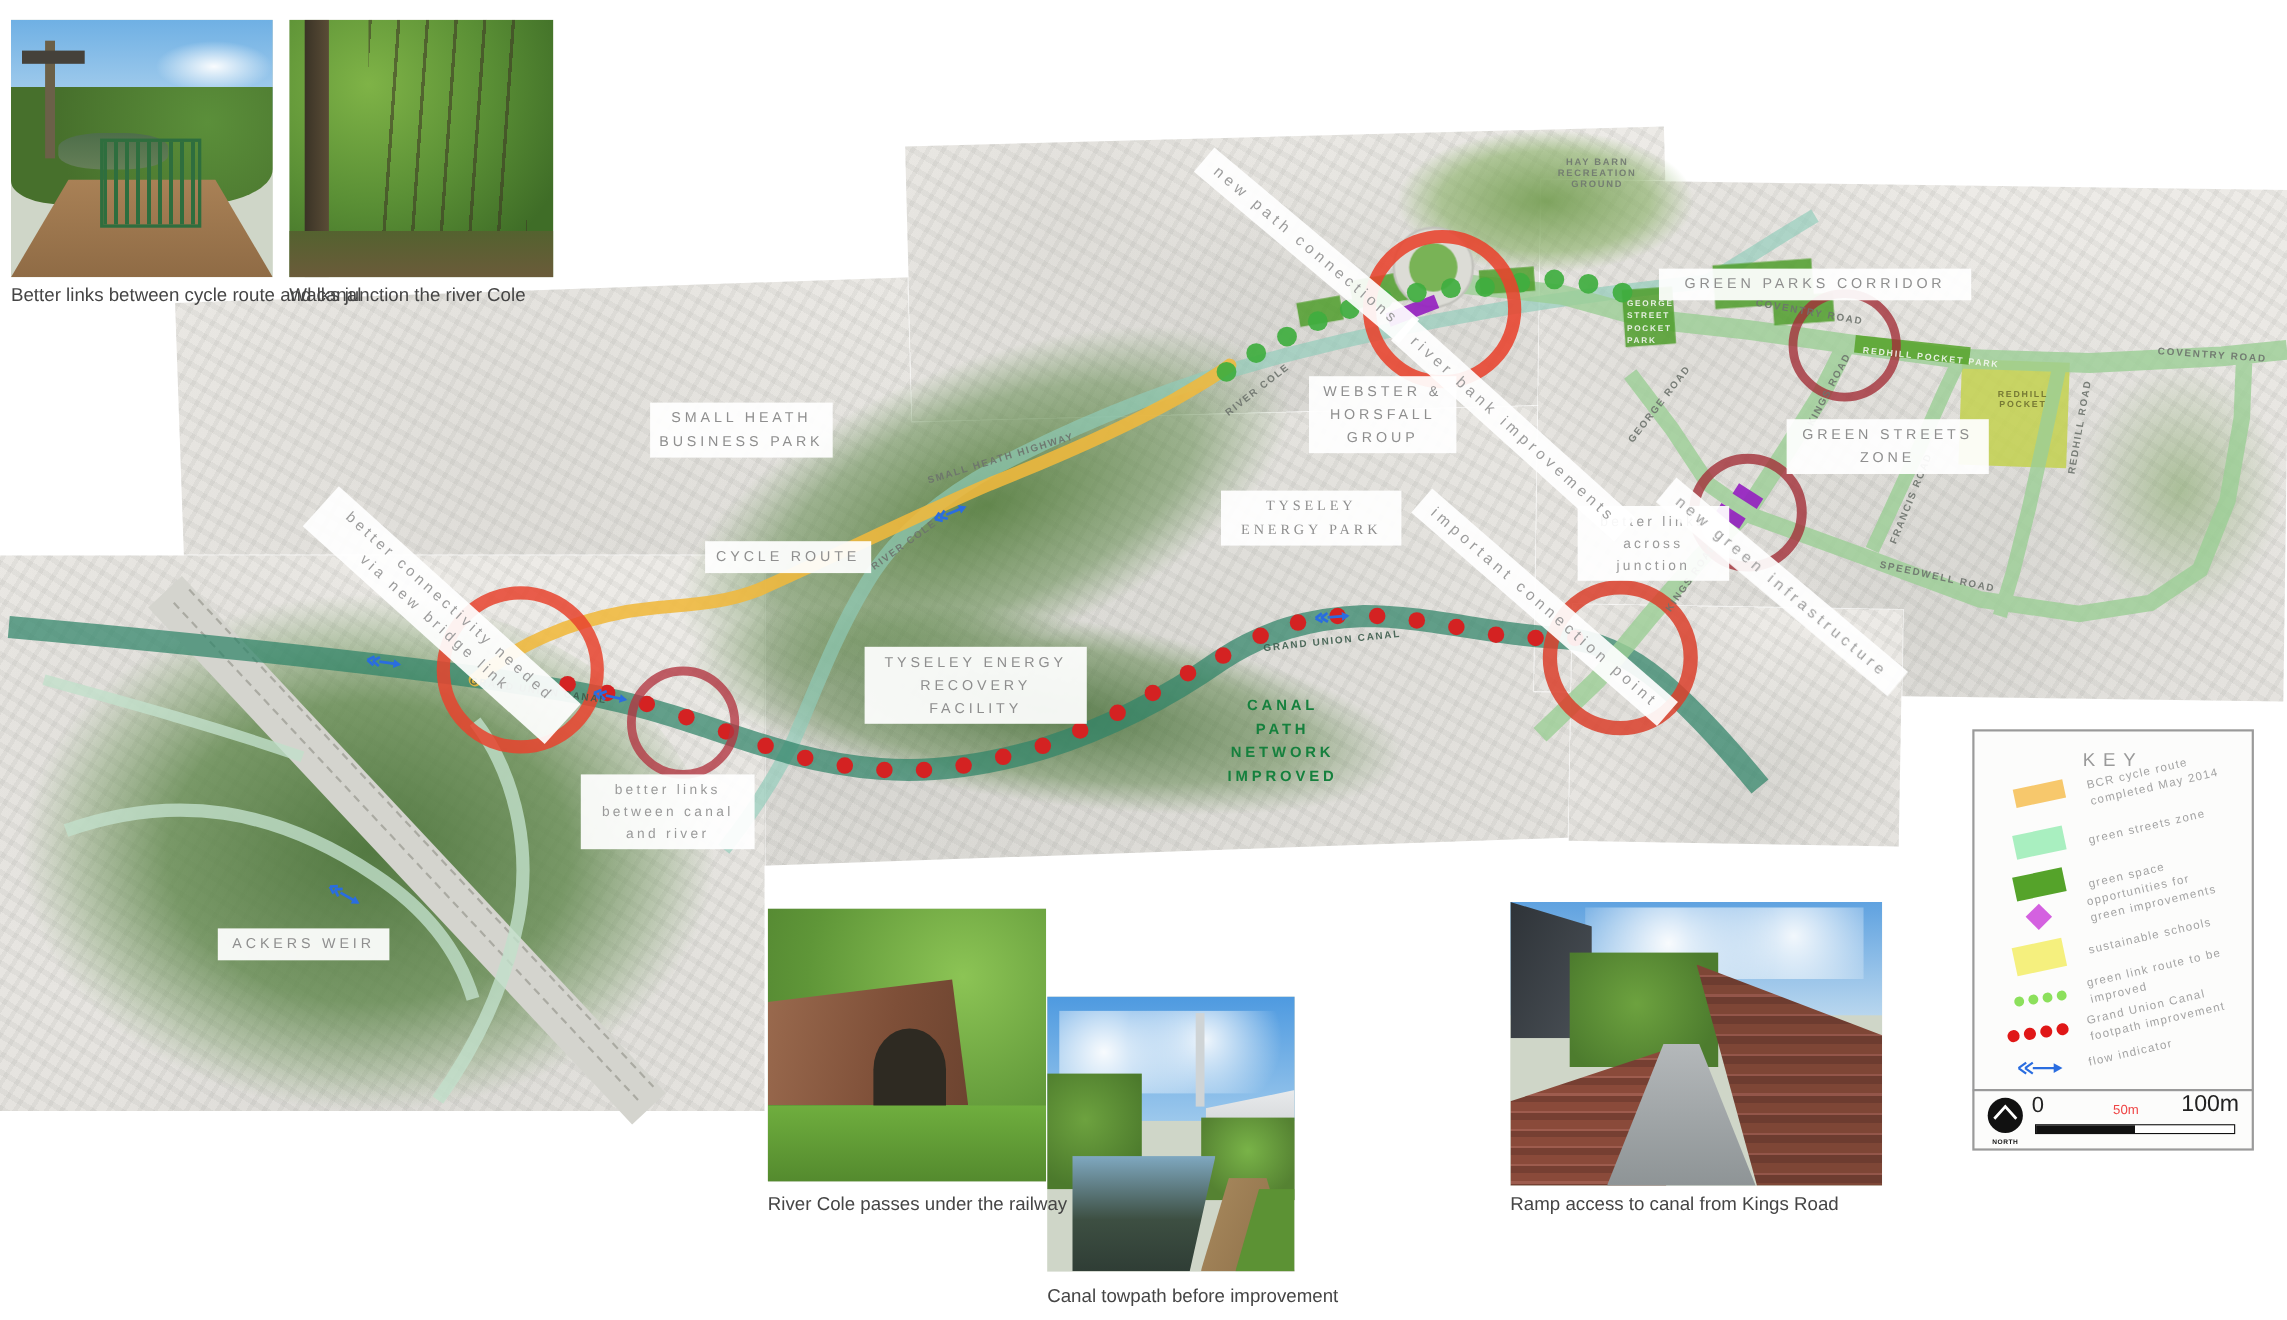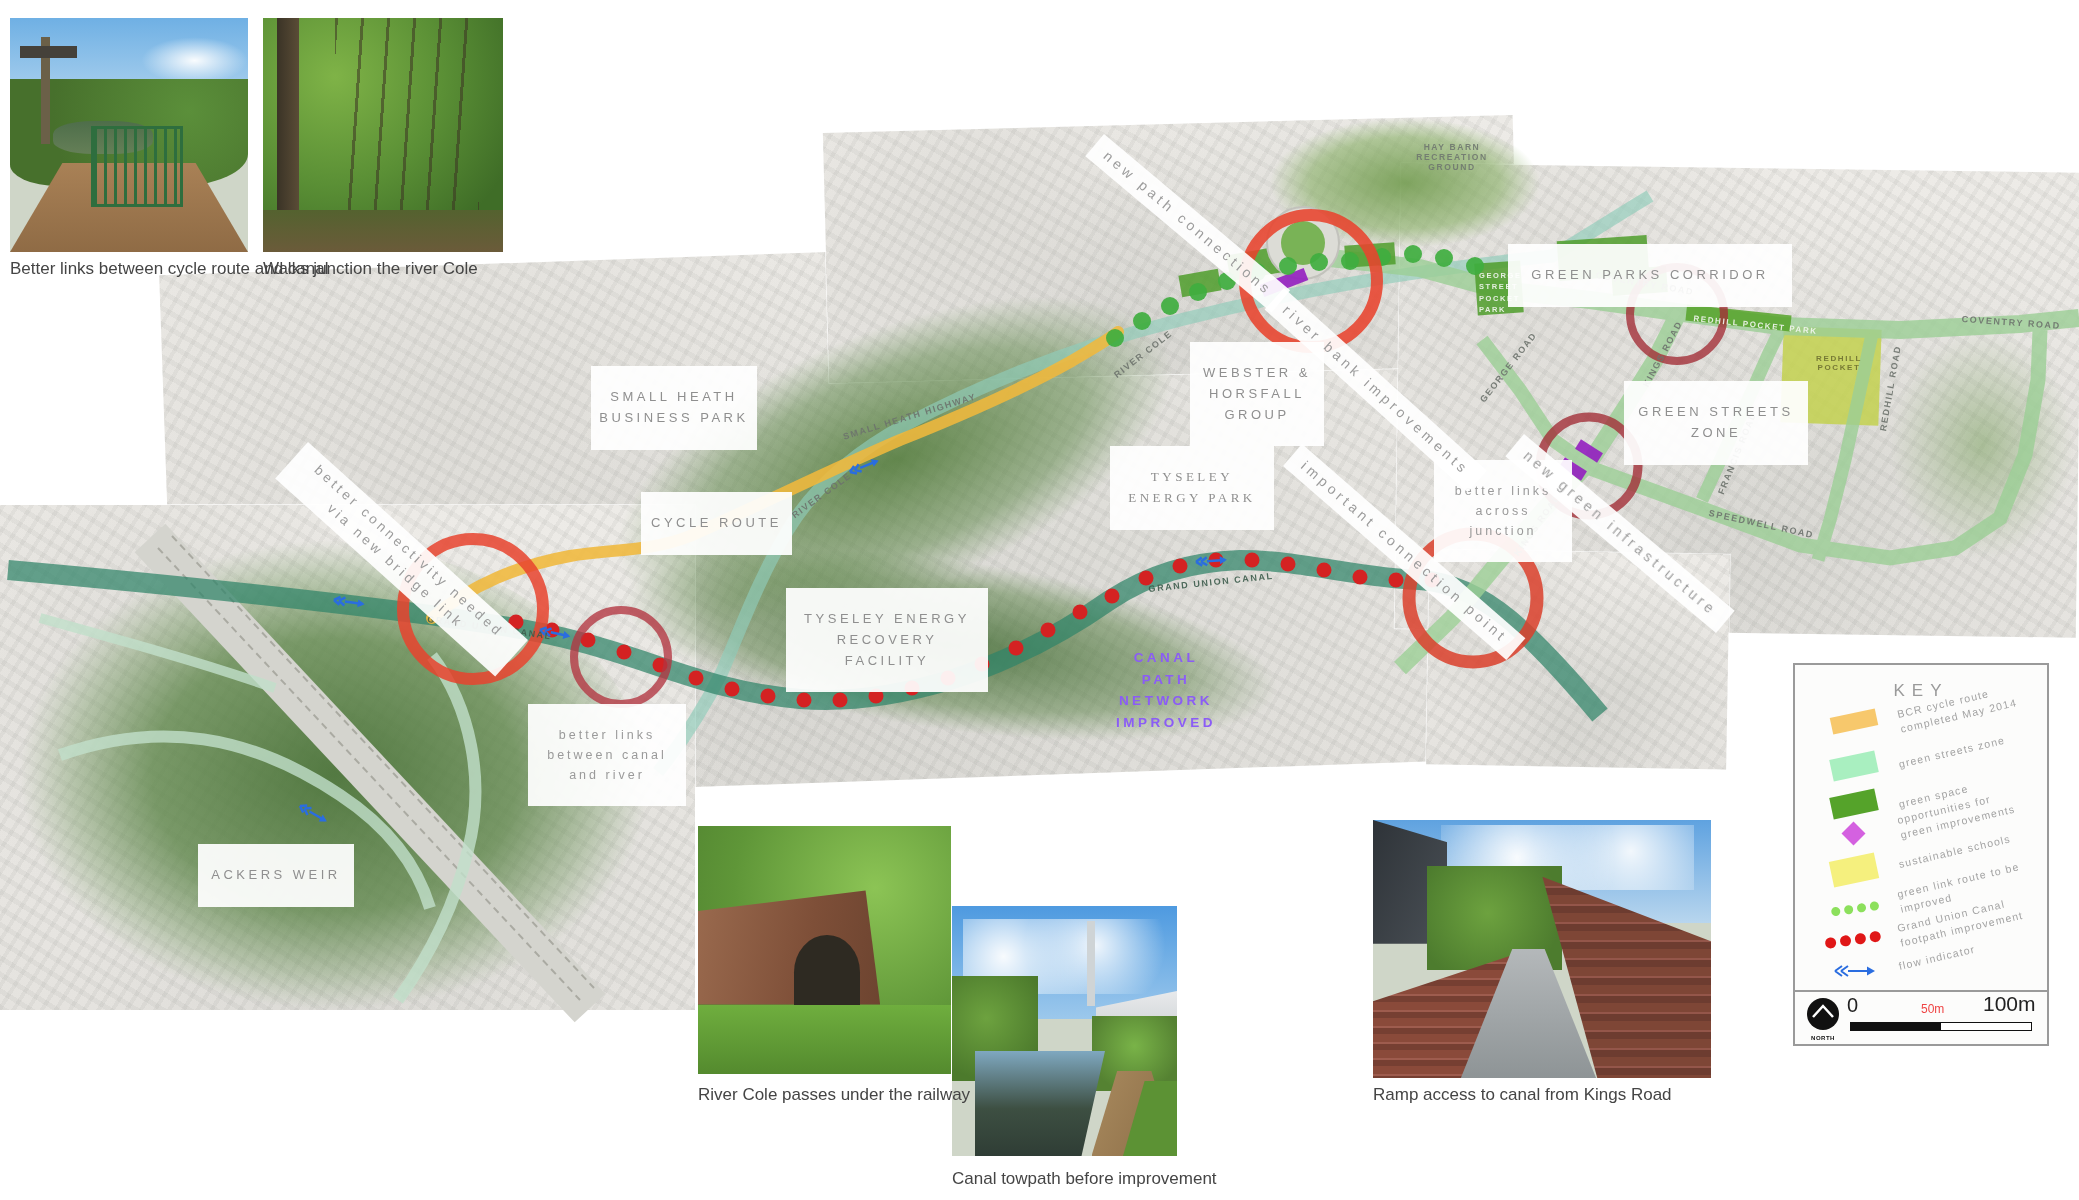--- a/index.html
+++ b/index.html
@@ -16,22 +16,22 @@
       repeating-linear-gradient(-58deg, rgba(60,65,60,.05) 0 4px, transparent 4px 12px),
       linear-gradient(#edebe7,#e5e3df);
     box-shadow:0 0 0 1px rgba(255,255,255,.65);}
   .patch{position:absolute;z-index:2;}
 
   
   #overlay{position:absolute;left:0;top:0;z-index:3;pointer-events:none;}
 
   
   .map-box{position:absolute;z-index:5;background:rgba(255,255,255,.93);color:#8f8f8f;
-    font-size:13px;letter-spacing:3.5px;line-height:1.6;text-align:center;padding:21px 8px;}
-  .map-box.bold{color:#8b5cf6;font-weight:bold;}
+    font-size:13px;letter-spacing:3.5px;line-height:1.6;text-align:center;padding:4px 8px;}
+  .map-box.bold{color:#15803d;font-weight:bold;}
   .map-box.lower{font-size:12.5px;letter-spacing:3px;color:#9a9a9a;}
   .map-strip{position:absolute;z-index:5;background:rgba(255,255,255,.92);color:#9c9c9c;
     font-size:14px;letter-spacing:4px;line-height:1.5;padding:4px 14px;white-space:nowrap;
     transform-origin:0 0;}
   .map-strip.wrap{white-space:normal;text-align:center;}
   .road-label{position:absolute;z-index:4;color:#6d736d;font-size:9px;font-weight:bold;
     letter-spacing:1.6px;white-space:nowrap;transform-origin:0 0;opacity:.9;}
   .road-label.light{color:#f4f7f2;}
   .road-label.center{text-align:center;white-space:normal;}
   .road-label.olive{color:#6e7030;}

